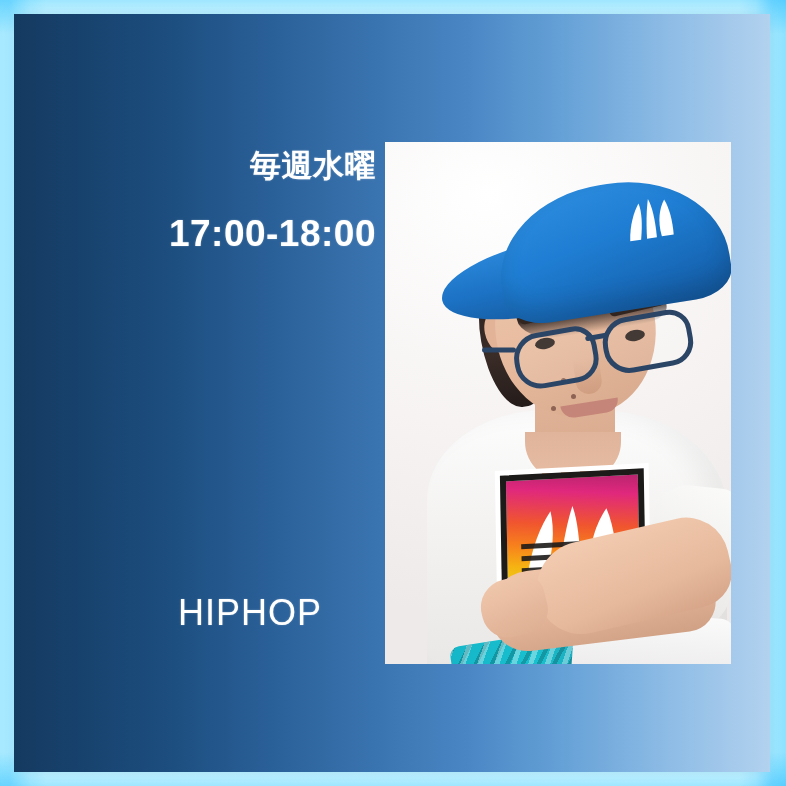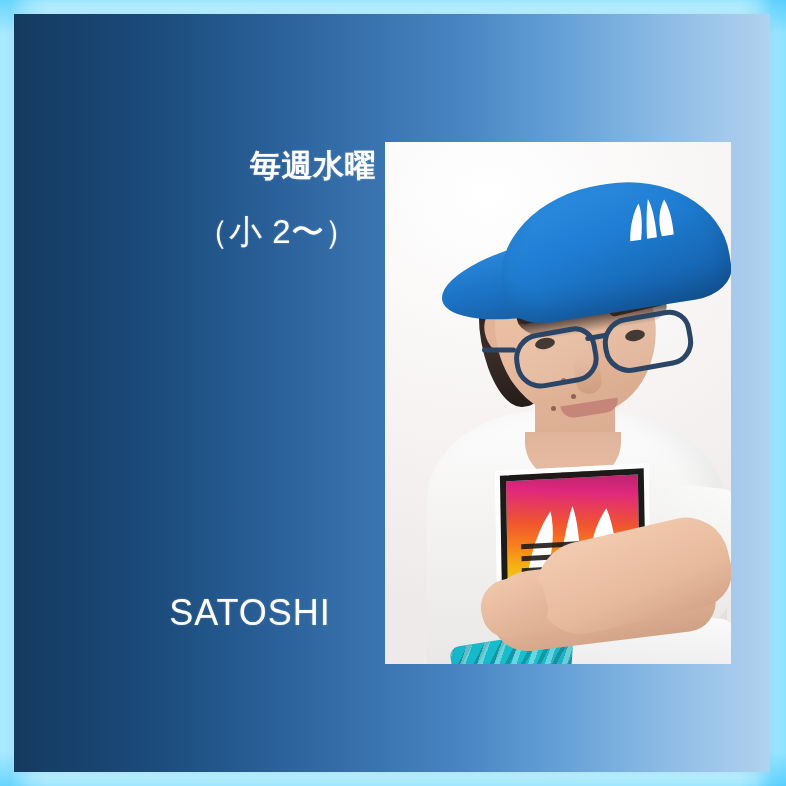--- a/index.html
+++ b/index.html
@@ -392,24 +392,24 @@
 <body>
 
 <div id="slide">
 
   <div id="glow-frame"></div>
 
   <div id="panel"></div>
 
   <div id="text-block">
     <div class="line" id="line-weekday">毎週水曜</div>
-    <div class="line" id="line-grade">（小 2〜）</div>
+    <div class="line" id="line-time">17:00-18:00</div>
   </div>
 
-  <div id="instructor-name">SATOSHI</div>
+  <div id="instructor-name">HIPHOP</div>
 
   <div id="photo">
     <div id="photo-scene">
 
       <div class="shoulders"></div>
       <div class="neck"></div>
       <div class="collar"></div>
 
       <div class="hair-side"></div>
       <div class="ear"></div>

